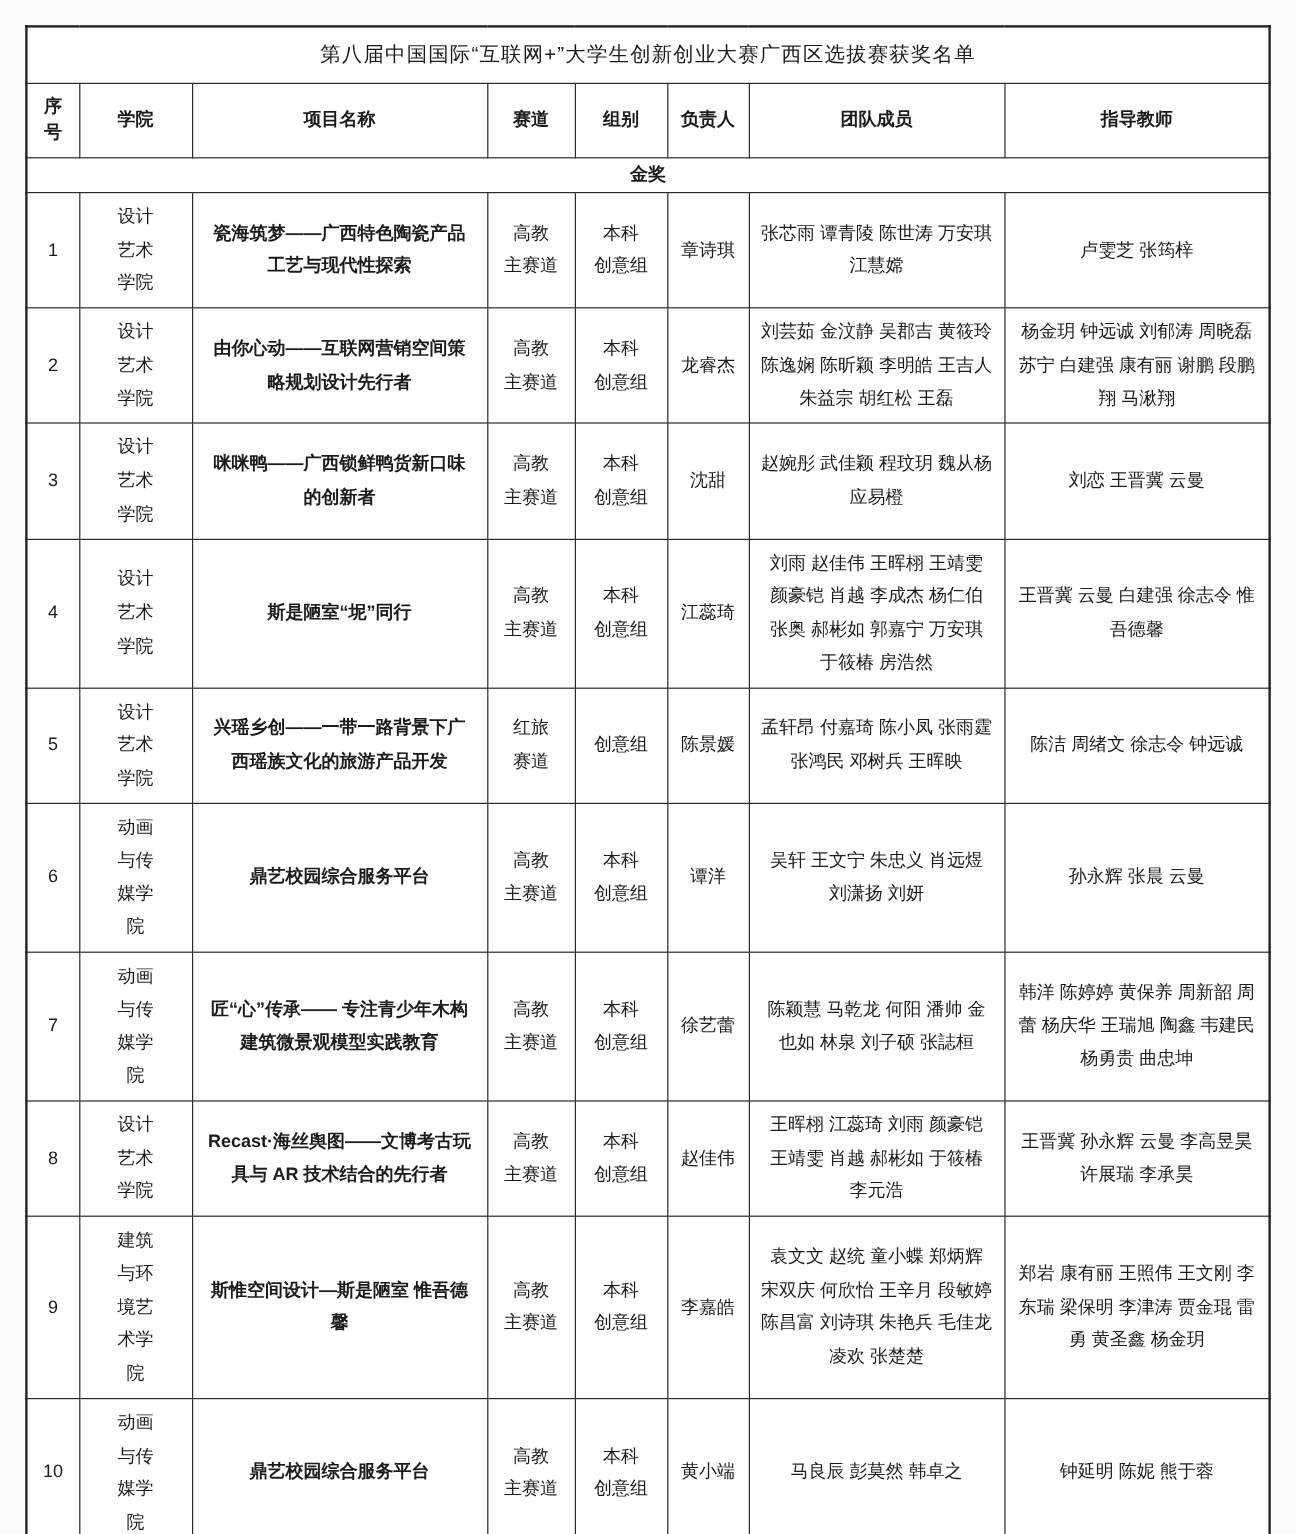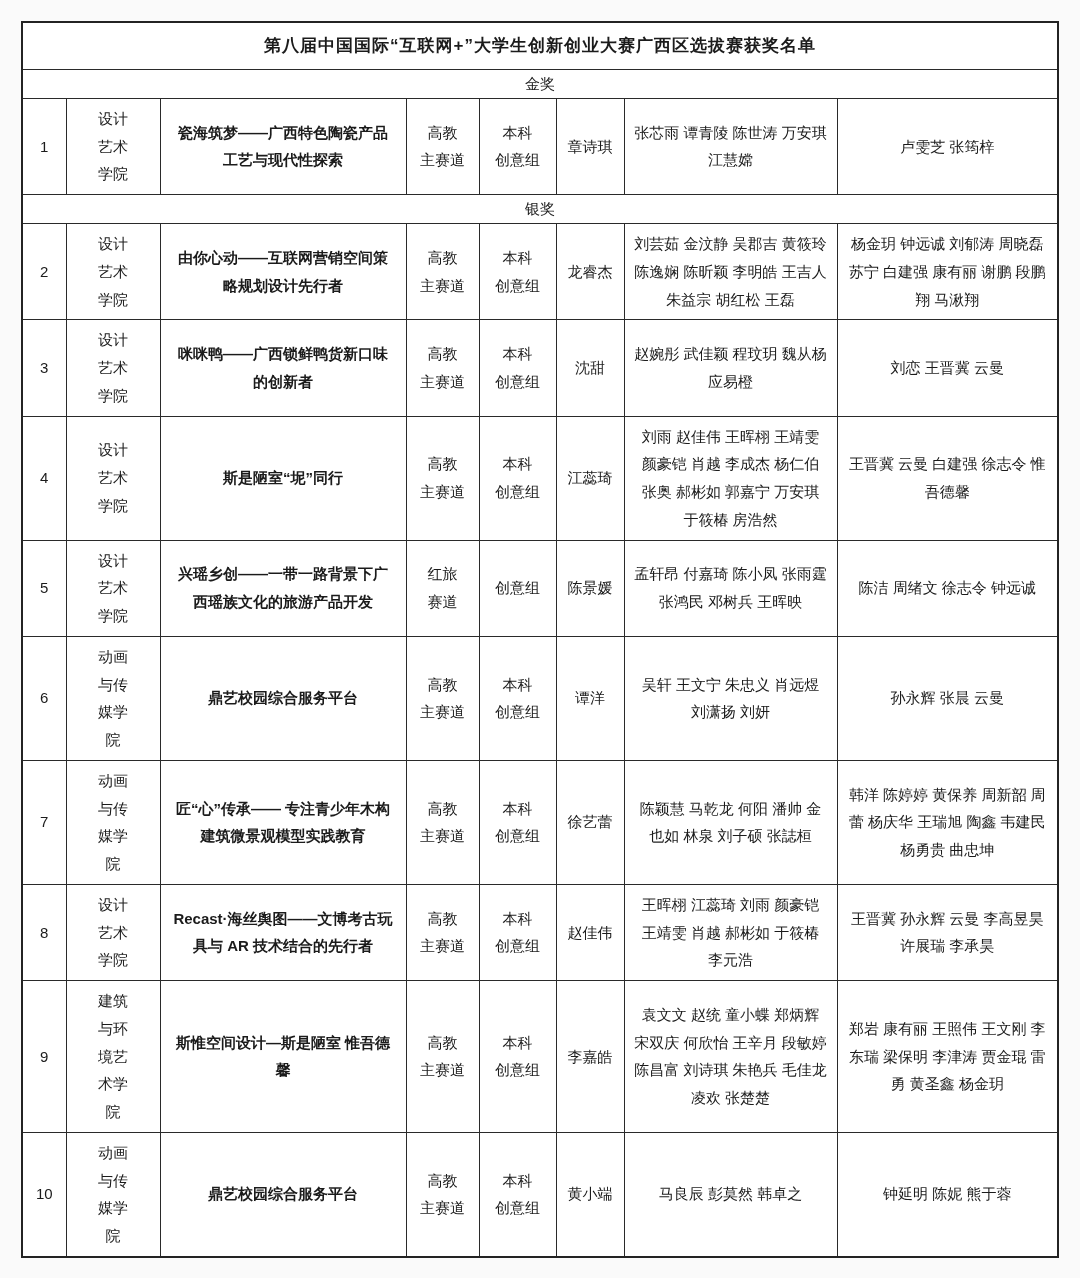--- a/index.html
+++ b/index.html
@@ -25,32 +25,32 @@
     border:1px solid #2a2a2a;
     text-align:center;
     vertical-align:middle;
     font-size:15px;
     line-height:1.85;
     padding:5px 8px;
     word-break:break-all;
   }
   .title-row th{
     font-size:17px;
-    font-weight:bold;
+    font-weight:normal;
     letter-spacing:1px;
     padding:11px 8px;
     line-height:1.4;
   }
   .head-row th{
     font-weight:bold;
     padding:8px 8px;
     line-height:1.5;
   }
   .section-row td{
-    font-weight:normal;
+    font-weight:bold;
     padding:2px 8px;
     line-height:1.6;
     font-size:15px;
   }
   .cell-college{padding:6px 28px;text-align:center;}
   .cell-project{padding:6px 12px;font-weight:bold;}
   .cell-track,.cell-group{white-space:pre-line;}
   .cell-members,.cell-advisors{padding:6px 8px;}
 </style>
 </head>
@@ -65,39 +65,46 @@
       <col style="width:73px">
       <col style="width:77px">
       <col style="width:68px">
       <col style="width:213px">
       <col style="width:221px">
     </colgroup>
     <thead>
       <tr class="title-row">
         <th colspan="8">第八届中国国际“互联网+”大学生创新创业大赛广西区选拔赛获奖名单</th>
       </tr>
+      <tr class="head-row">
+        <th>序号</th>
+        <th>学院</th>
+        <th>项目名称</th>
+        <th>赛道</th>
+        <th>组别</th>
+        <th>负责人</th>
+        <th>团队成员</th>
+        <th>指导教师</th>
+      </tr>
     </thead>
     <tbody>
         <tr class="section-row">
           <td colspan="8">金奖</td>
         </tr>
         <tr>
           <td class="cell-no">1</td>
           <td class="cell-college">设计艺术学院</td>
           <td class="cell-project">瓷海筑梦——广西特色陶瓷产品工艺与现代性探索</td>
           <td class="cell-track">高教
 主赛道</td>
           <td class="cell-group">本科
 创意组</td>
           <td class="cell-leader">章诗琪</td>
           <td class="cell-members">张芯雨 谭青陵 陈世涛 万安琪 江慧嫦</td>
           <td class="cell-advisors">卢雯芝 张筠梓</td>
-        </tr>
-        <tr class="section-row">
-          <td colspan="8">银奖</td>
         </tr>
         <tr>
           <td class="cell-no">2</td>
           <td class="cell-college">设计艺术学院</td>
           <td class="cell-project">由你心动——互联网营销空间策略规划设计先行者</td>
           <td class="cell-track">高教
 主赛道</td>
           <td class="cell-group">本科
 创意组</td>
           <td class="cell-leader">龙睿杰</td>

